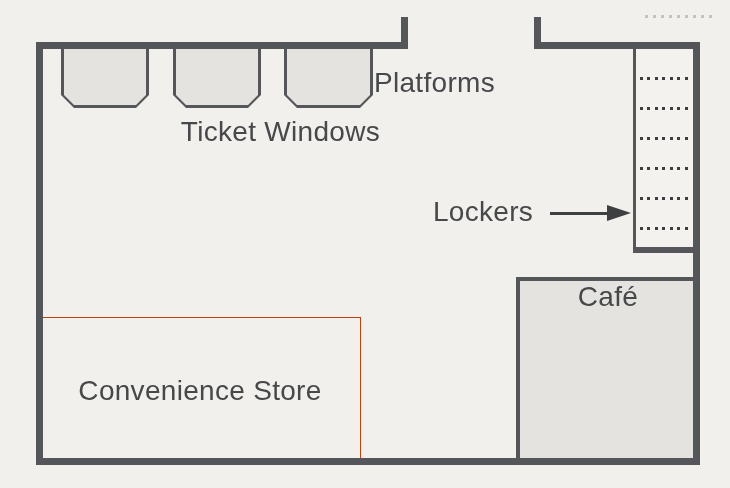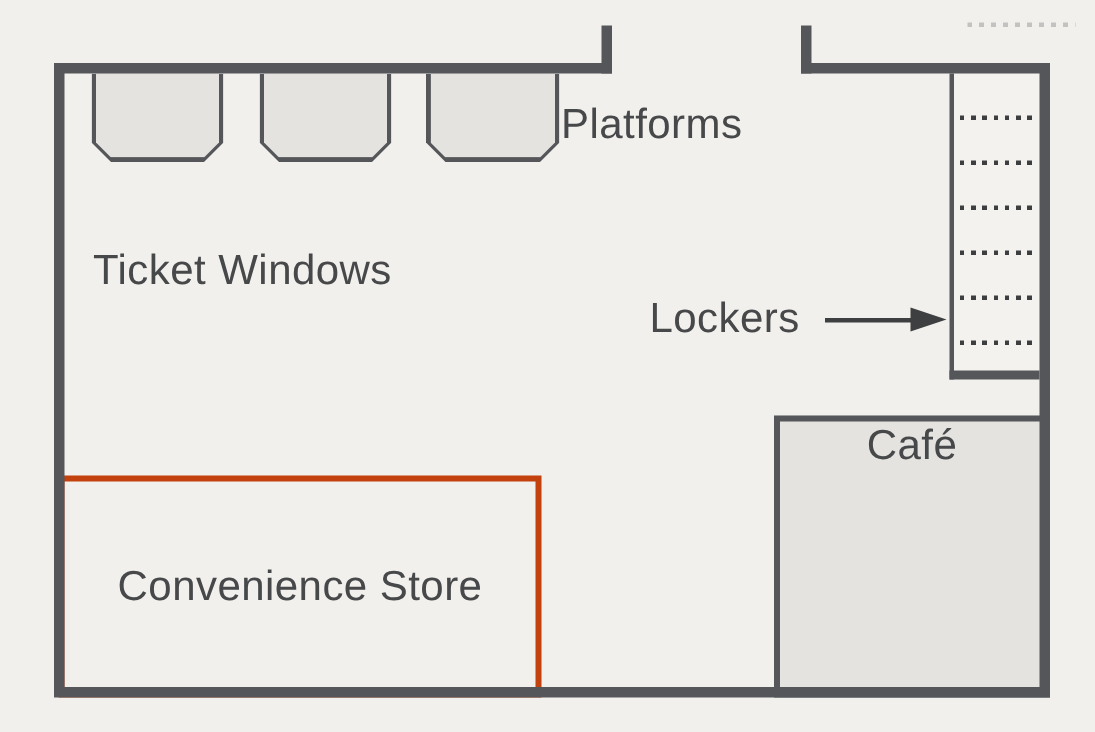--- a/index.html
+++ b/index.html
@@ -45,26 +45,26 @@
     background-image:repeating-linear-gradient(90deg,#3d3e40 0 3px,transparent 3px 7.5px);
   }
   
   .cafe-room{
     position:absolute;left:516px;top:277px;width:184px;height:188px;
     box-sizing:border-box;border:4px solid #55565a;background:#e4e3e0;
     display:flex;align-items:flex-start;justify-content:center;
   }
   .store-room{
     position:absolute;left:39px;top:317px;width:322px;height:148px;
-    box-sizing:border-box;border:4px solid #c2410c;background:transparent;
+    box-sizing:border-box;border:1px solid #c2410c;background:transparent;
     display:flex;align-items:center;justify-content:center;
   }
   
   .lbl{font-size:28px;letter-spacing:.3px;white-space:nowrap;}
-  .ticket-windows-label{position:absolute;left:62px;top:116px;width:318px;text-align:left;margin-top:48px;}
+  .ticket-windows-label{position:absolute;left:62px;top:116px;width:318px;text-align:right;}
   .platforms-entrance-label{
     position:absolute;left:374px;top:64px;width:202px;text-align:left;line-height:37px;
   }
   .platforms-entrance-label span{display:block;}
   .lockers-label{position:absolute;left:433px;top:196px;}
   
   .lockers-arrow-line{position:absolute;left:550px;top:212px;width:60px;height:3px;background:#3e3f41;}
   .lockers-arrow-head{
     position:absolute;left:607px;top:205px;width:0;height:0;
     border-top:8px solid transparent;border-bottom:8px solid transparent;

